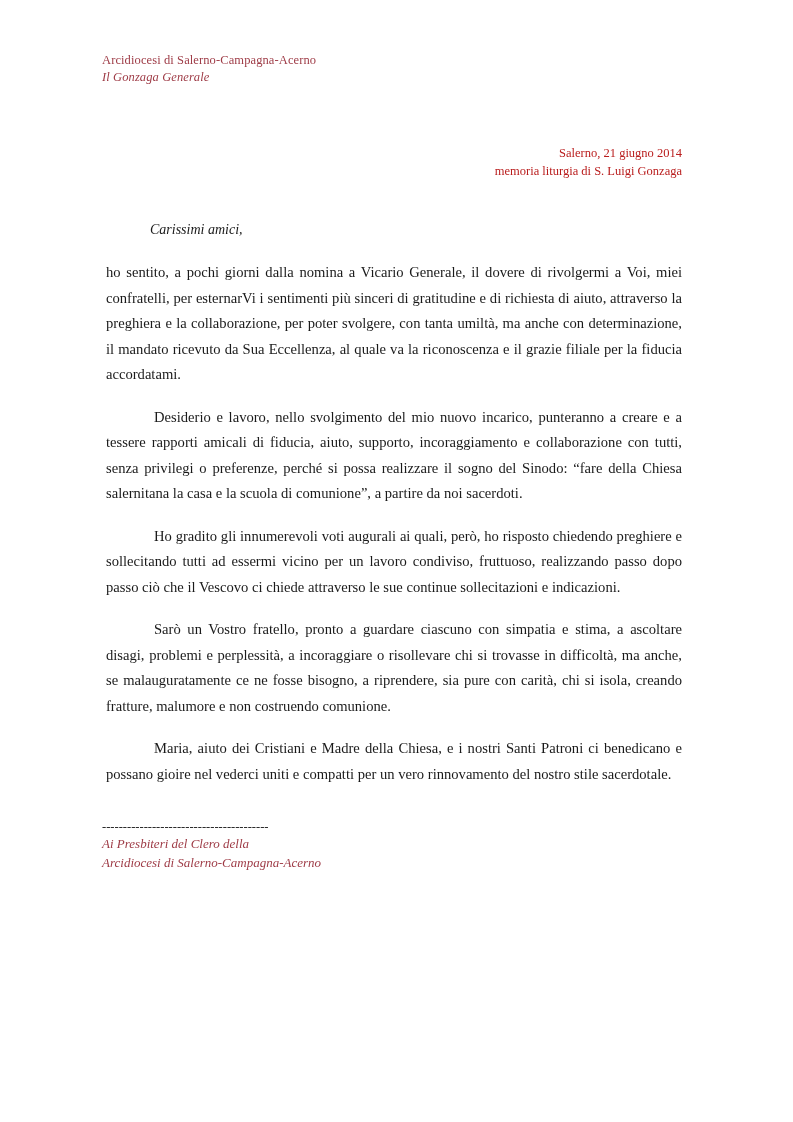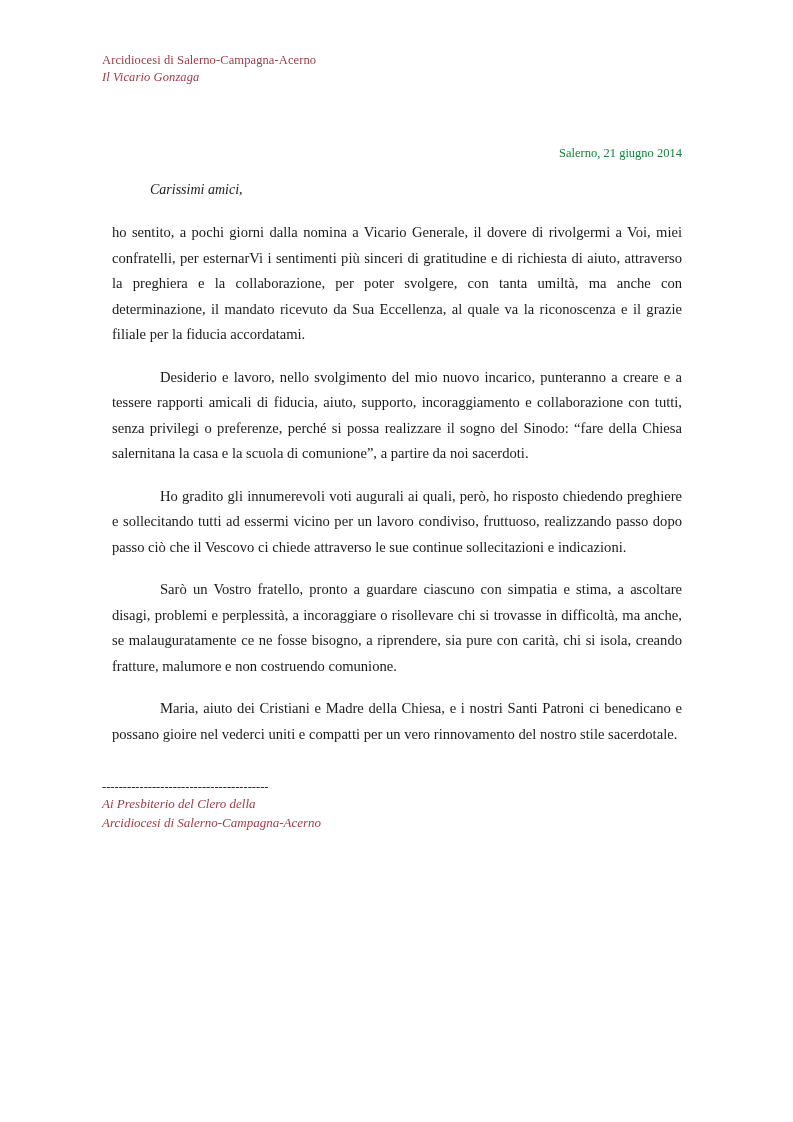--- a/index.html
+++ b/index.html
@@ -47,44 +47,44 @@
     line-height: 17px;
     letter-spacing: 0.1px;
   }
 
   
   .dateblock {
     margin-top: 58px;
     text-align: right;
     font-size: 12.5px;
     line-height: 18px;
-    color: #15803d;
+    color: #b91c1c;
   }
   .dateblock div {
     white-space: nowrap;
   }
 
   
   .salutation {
-    margin-top: 20px;
+    margin-top: 42px;
     font-style: italic;
     font-size: 14px;
     text-indent: 48px;
   }
 
   
   .body {
     margin-top: 22px;
   }
   .para {
     font-size: 14.6px;
     line-height: 25.5px;
     text-align: justify;
     text-justify: inter-word;
-    margin: 0 0 17px 10px;
+    margin: 0 0 17px 4px;
     hyphens: none;
     font-family: Liberation Serif, serif;
   }
   .para.indent {
     text-indent: 48px;
   }
 
   
   .signature {
     margin-top: 30px;
@@ -115,38 +115,39 @@
   }
 </style>
 </head>
 <body>
 
 <div class="page">
   <div class="content">
 
     <div class="letterhead">
       <div class="letterhead-line1">Arcidiocesi di Salerno-Campagna-Acerno</div>
-      <div class="letterhead-line2">Il Vicario Gonzaga</div>
+      <div class="letterhead-line2">Il Gonzaga Generale</div>
     </div>
 
     <div class="dateblock">
       <div>Salerno, 21 giugno 2014</div>
+      <div>memoria liturgia di S. Luigi Gonzaga</div>
     </div>
 
     <div class="salutation">Carissimi amici,</div>
 
     <div class="body">
       <p class="para">ho sentito, a pochi giorni dalla nomina a Vicario Generale, il dovere di rivolgermi a Voi, miei confratelli, per esternarVi i sentimenti più sinceri di gratitudine e di richiesta di aiuto, attraverso la preghiera e la collaborazione, per poter svolgere, con tanta umiltà, ma anche con determinazione, il mandato ricevuto da Sua Eccellenza, al quale va la riconoscenza e il grazie filiale per la fiducia accordatami.</p>
       <p class="para indent">Desiderio e lavoro, nello svolgimento del mio nuovo incarico, punteranno a creare e a tessere rapporti amicali di fiducia, aiuto, supporto, incoraggiamento e collaborazione con tutti, senza privilegi o preferenze, perché si possa realizzare il sogno del Sinodo: “fare della Chiesa salernitana la casa e la scuola di comunione”, a partire da noi sacerdoti.</p>
       <p class="para indent">Ho gradito gli innumerevoli voti augurali ai quali, però, ho risposto chiedendo preghiere e sollecitando tutti ad essermi vicino per un lavoro condiviso, fruttuoso, realizzando passo dopo passo ciò che il Vescovo ci chiede attraverso le sue continue sollecitazioni e indicazioni.</p>
       <p class="para indent">Sarò un Vostro fratello, pronto a guardare ciascuno con simpatia e stima, a ascoltare disagi, problemi e perplessità, a incoraggiare o risollevare chi si trovasse in difficoltà, ma anche, se malauguratamente ce ne fosse bisogno, a riprendere, sia pure con carità, chi si isola, creando fratture, malumore e non costruendo comunione.</p>
       <p class="para indent">Maria, aiuto dei Cristiani e Madre della Chiesa, e i nostri Santi Patroni ci benedicano e possano gioire nel vederci uniti e compatti per un vero rinnovamento del nostro stile sacerdotale.</p>
     </div>
 
 
     <div class="footer">
       <div class="footer-rule">----------------------------------------</div>
-      <div class="footer-line">Ai Presbiterio del Clero della</div>
+      <div class="footer-line">Ai Presbiteri del Clero della</div>
       <div class="footer-line">Arcidiocesi di Salerno-Campagna-Acerno</div>
     </div>
 
   </div>
 </div>
 
 </body></html>

